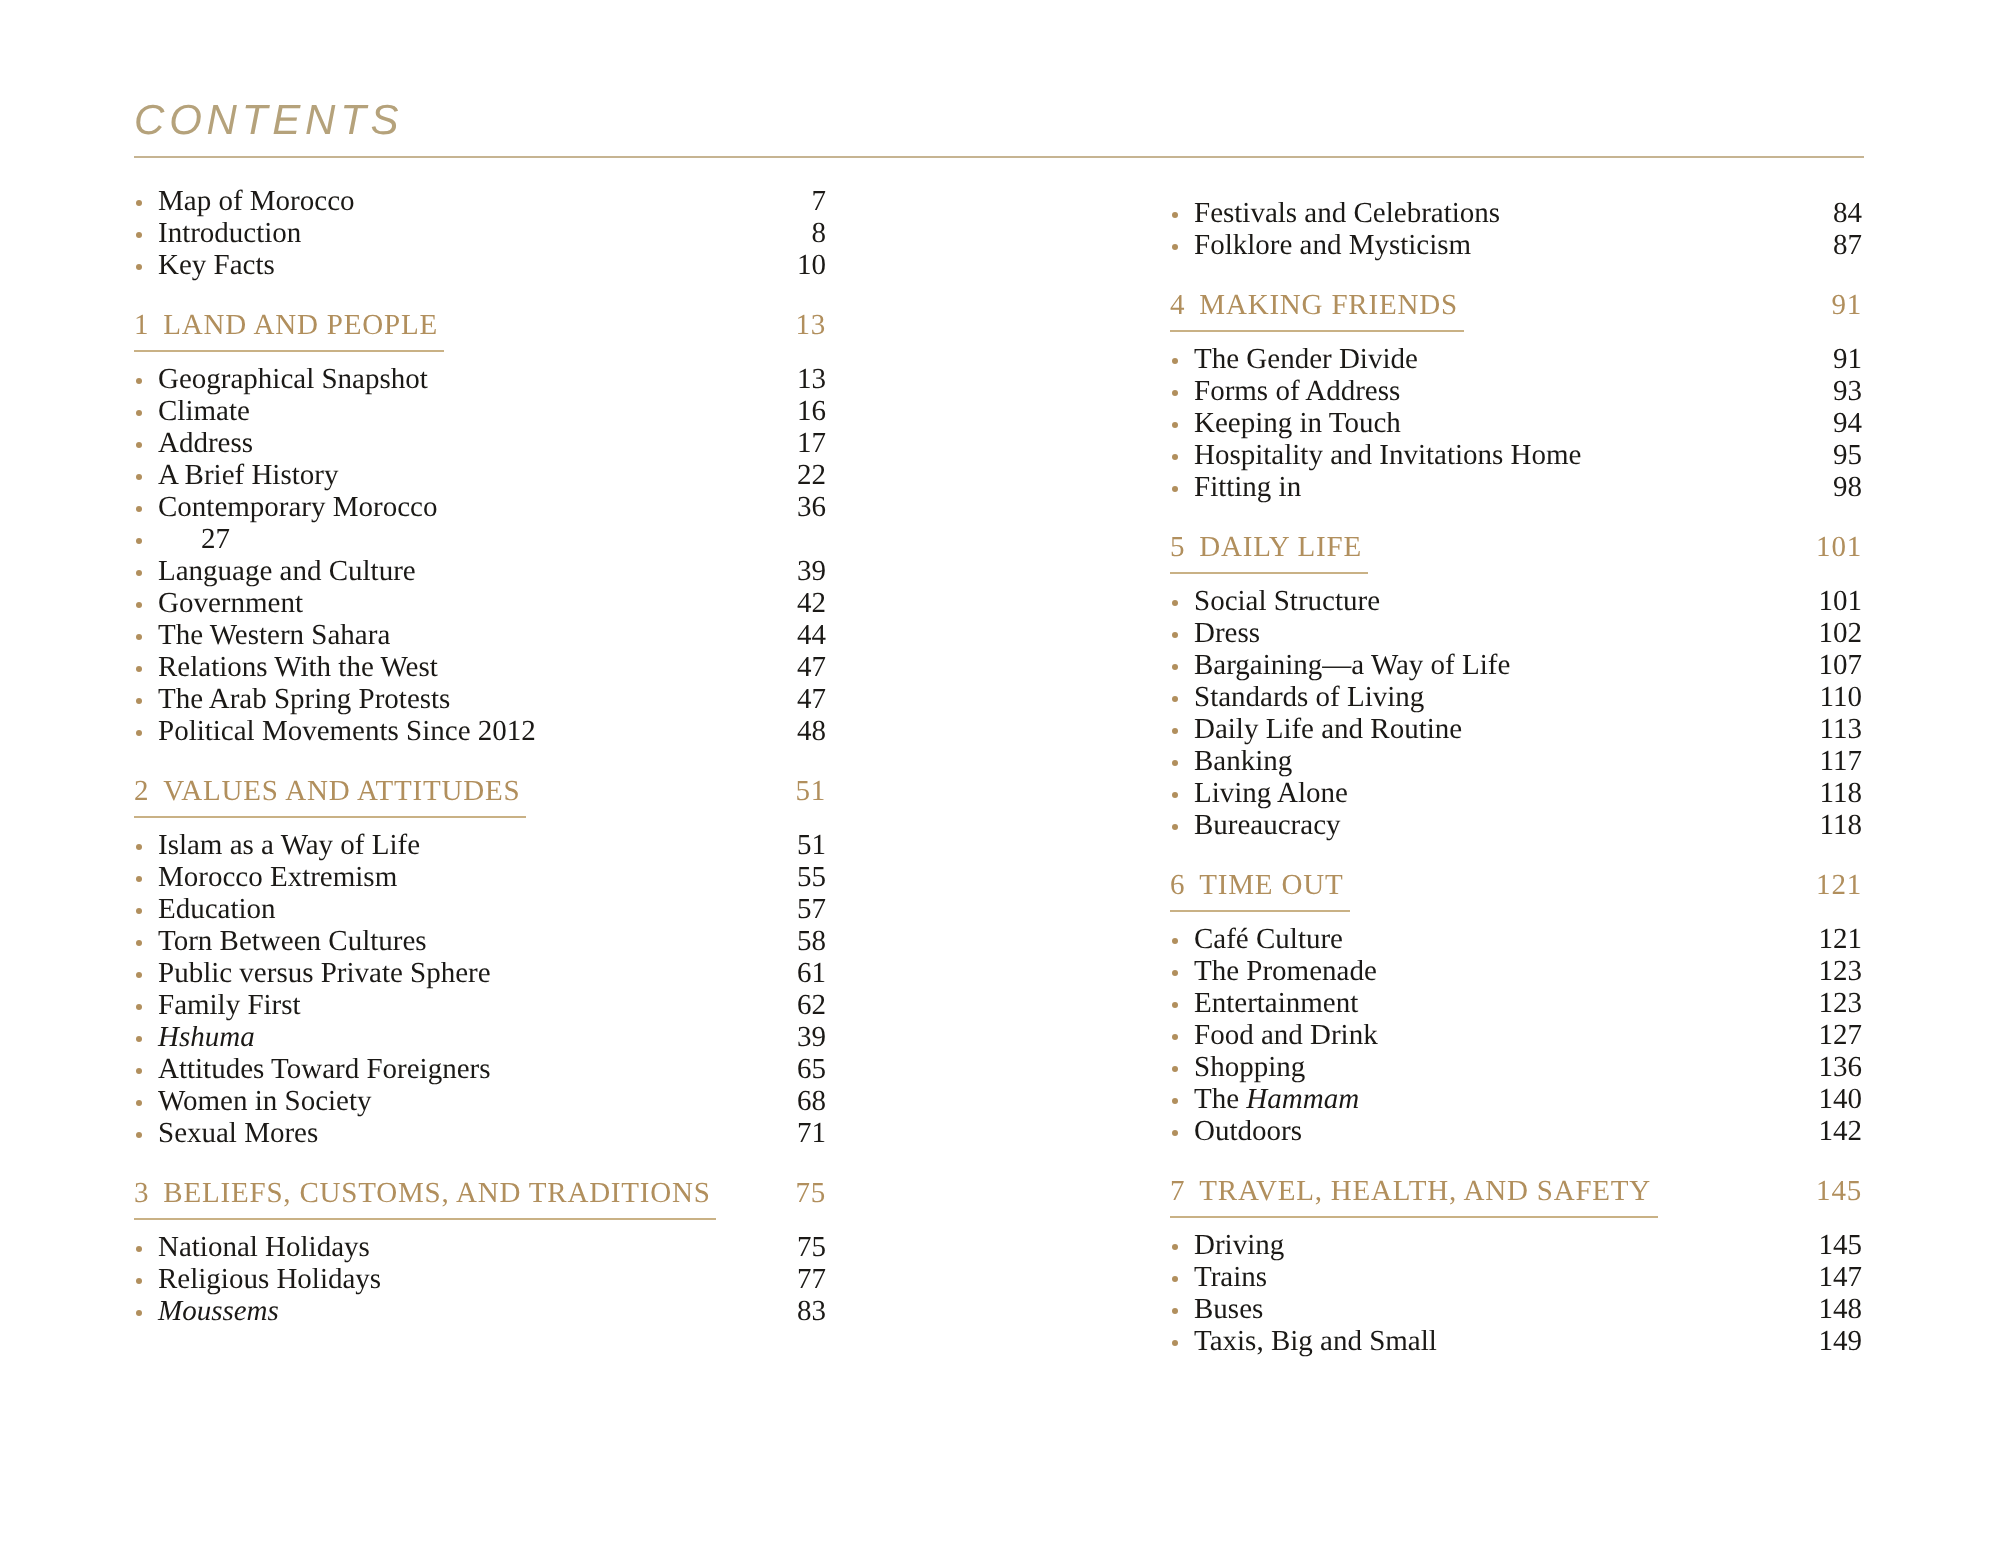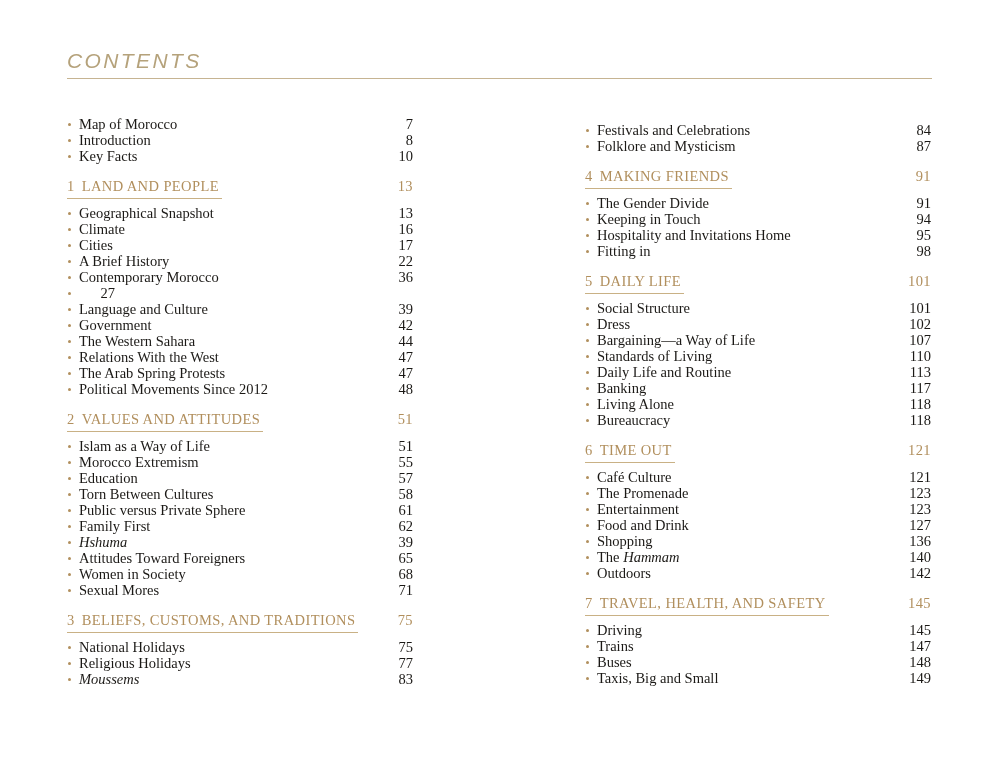--- a/index.html
+++ b/index.html
@@ -23,21 +23,21 @@
     margin-bottom: 6px;
     font-style: italic;
   }
   .header-rule {
     border: none;
     border-top: 1px solid var(--rule, #c6b492);
     height: 0;
   }
 
   
-  .columns { display: flex; margin-top: 37px; }
+  .columns { display: flex; margin-top: 14px; }
   .col { width: 346px; }
   .col-left  { margin-right: 172px; }
   .col-right { padding-top: 6px; }
 
   
   .toc-section + .toc-section { margin-top: 13px; }
   .toc-section.front-matter { margin-bottom: 8px; }
 
   .chapter-heading {
     display: flex;
@@ -114,21 +114,21 @@
             <span class="entry-label">Geographical Snapshot</span>
             <span class="entry-page">13</span>
           </div>
           <div class="toc-entry">
             <span class="bullet"></span>
             <span class="entry-label">Climate</span>
             <span class="entry-page">16</span>
           </div>
           <div class="toc-entry">
             <span class="bullet"></span>
-            <span class="entry-label">Cities</span>
+            <span class="entry-label">Address</span>
             <span class="entry-page">17</span>
           </div>
           <div class="toc-entry">
             <span class="bullet"></span>
             <span class="entry-label">A Brief History</span>
             <span class="entry-page">22</span>
           </div>
           <div class="toc-entry">
             <span class="bullet"></span>
             <span class="entry-label">Contemporary Morocco</span>
@@ -265,20 +265,25 @@
             <span class="chapter-heading-text"><span class="chapter-number">4</span><span class="chapter-title">MAKING FRIENDS</span></span>
             <span class="chapter-page">91</span>
           </div>
           <div class="toc-entry">
             <span class="bullet"></span>
             <span class="entry-label">The Gender Divide</span>
             <span class="entry-page">91</span>
           </div>
           <div class="toc-entry">
             <span class="bullet"></span>
+            <span class="entry-label">Forms of Address</span>
+            <span class="entry-page">93</span>
+          </div>
+          <div class="toc-entry">
+            <span class="bullet"></span>
             <span class="entry-label">Keeping in Touch</span>
             <span class="entry-page">94</span>
           </div>
           <div class="toc-entry">
             <span class="bullet"></span>
             <span class="entry-label">Hospitality and Invitations Home</span>
             <span class="entry-page">95</span>
           </div>
           <div class="toc-entry">
             <span class="bullet"></span>

